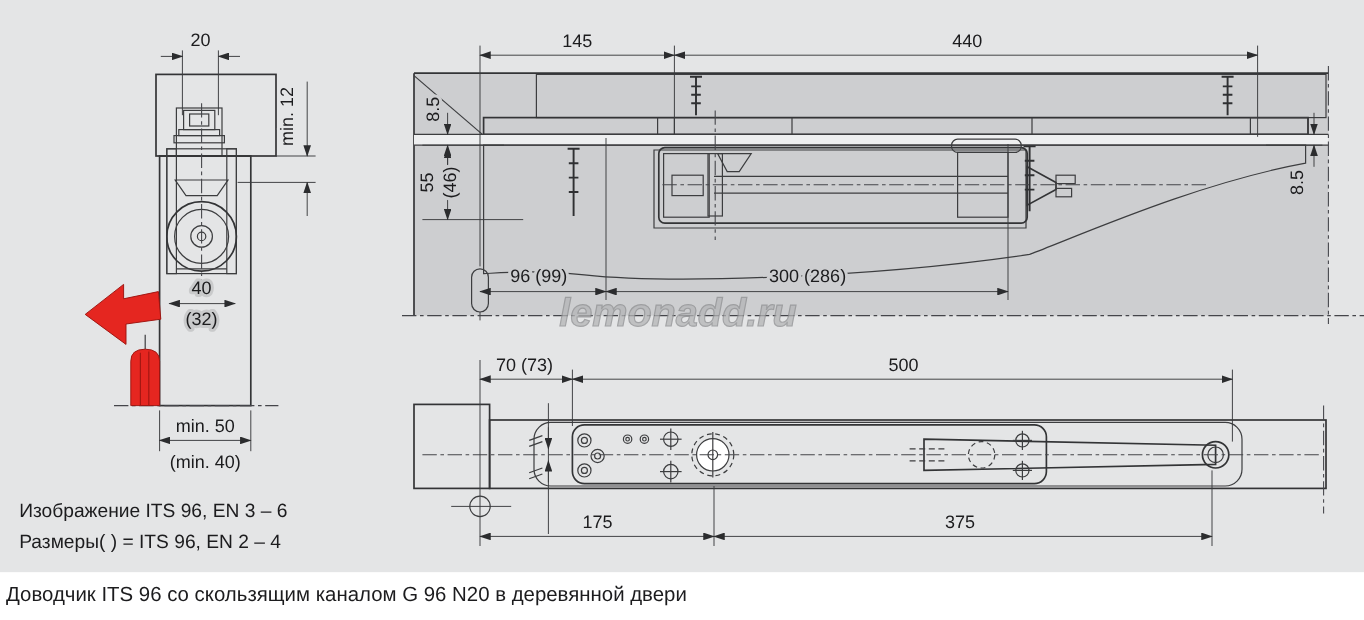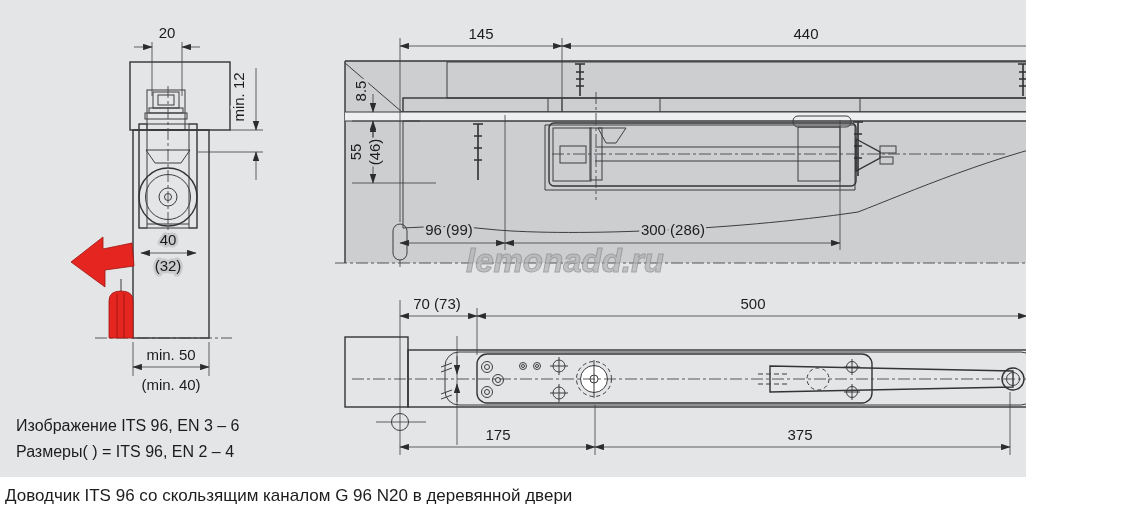--- a/index.html
+++ b/index.html
@@ -1,16 +1,16 @@
 <!DOCTYPE html>
 <html><head>
 <meta charset="utf-8">
 <style>
   html,body{margin:0;padding:0;background:#ffffff;}
-  .stage{position:relative;width:1026px;height:517px;font-family:"Liberation Sans",sans-serif;overflow:hidden;}
+  .stage{position:relative;width:1137px;height:517px;font-family:"Liberation Sans",sans-serif;overflow:hidden;}
   svg{display:block;}
   text{font-family:"Liberation Sans",sans-serif;fill:#1c1c1e;}
   .dim{font-size:15px;paint-order:stroke;stroke:#e4e5e6;stroke-width:5px;stroke-linejoin:round;}
   .dimB{font-size:15px;paint-order:stroke;stroke:#cdced0;stroke-width:5px;stroke-linejoin:round;}
   .dimC{font-size:15px;paint-order:stroke;stroke:#c9cacb;stroke-width:5px;stroke-linejoin:round;}
   .cap{font-size:16px;}
   .title{font-size:17px;}
   .wm{font-size:33px;font-style:italic;font-weight:bold;fill:#b4b5b7;stroke:#8e8f91;stroke-width:1px;opacity:.75;}
   .thin{stroke:#3c3d3f;stroke-width:1;fill:none;}
   .med{stroke:#333436;stroke-width:1.4;fill:none;}

